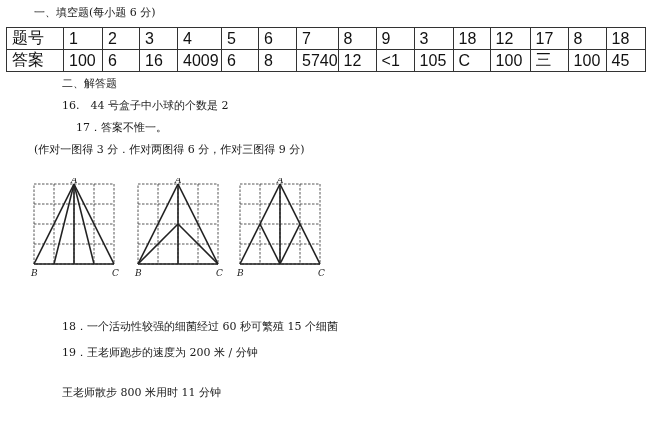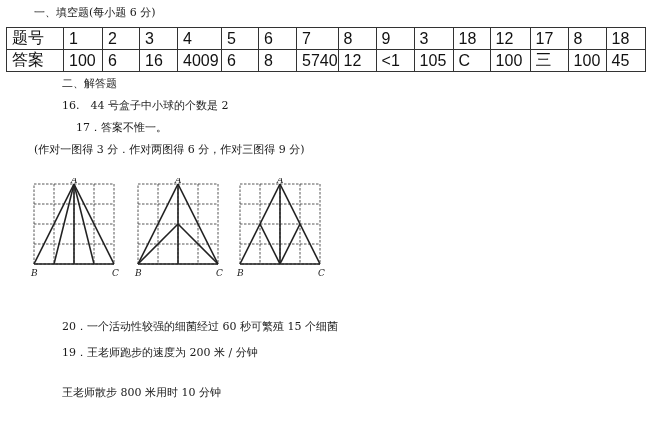--- a/index.html
+++ b/index.html
@@ -130,15 +130,15 @@
       <line x1="44" y1="6" x2="44" y2="86"></line>
       <line x1="24" y1="46" x2="44" y2="86"></line>
         <line x1="64" y1="46" x2="44" y2="86"></line>
     </g>
     <text x="41" y="5" font-size="9" font-style="italic" font-family="DejaVu Serif, serif" fill="#222">A</text>
     <text x="1" y="98" font-size="9" font-style="italic" font-family="DejaVu Serif, serif" fill="#222">B</text>
     <text x="82" y="98" font-size="9" font-style="italic" font-family="DejaVu Serif, serif" fill="#222">C</text>
   </svg>
 </div>
 
-<div class="line serif" style="left:62px; top:318px;">20．一个活动性较强的细菌经过 60 秒可繁殖 15 个细菌</div>
+<div class="line serif" style="left:62px; top:318px;">18．一个活动性较强的细菌经过 60 秒可繁殖 15 个细菌</div>
 <div class="line serif" style="left:62px; top:344px;">19．王老师跑步的速度为 200 米 / 分钟</div>
-<div class="line serif" style="left:62px; top:384px;">王老师散步 800 米用时 10 分钟</div>
+<div class="line serif" style="left:62px; top:384px;">王老师散步 800 米用时 11 分钟</div>
 
 </body></html>

